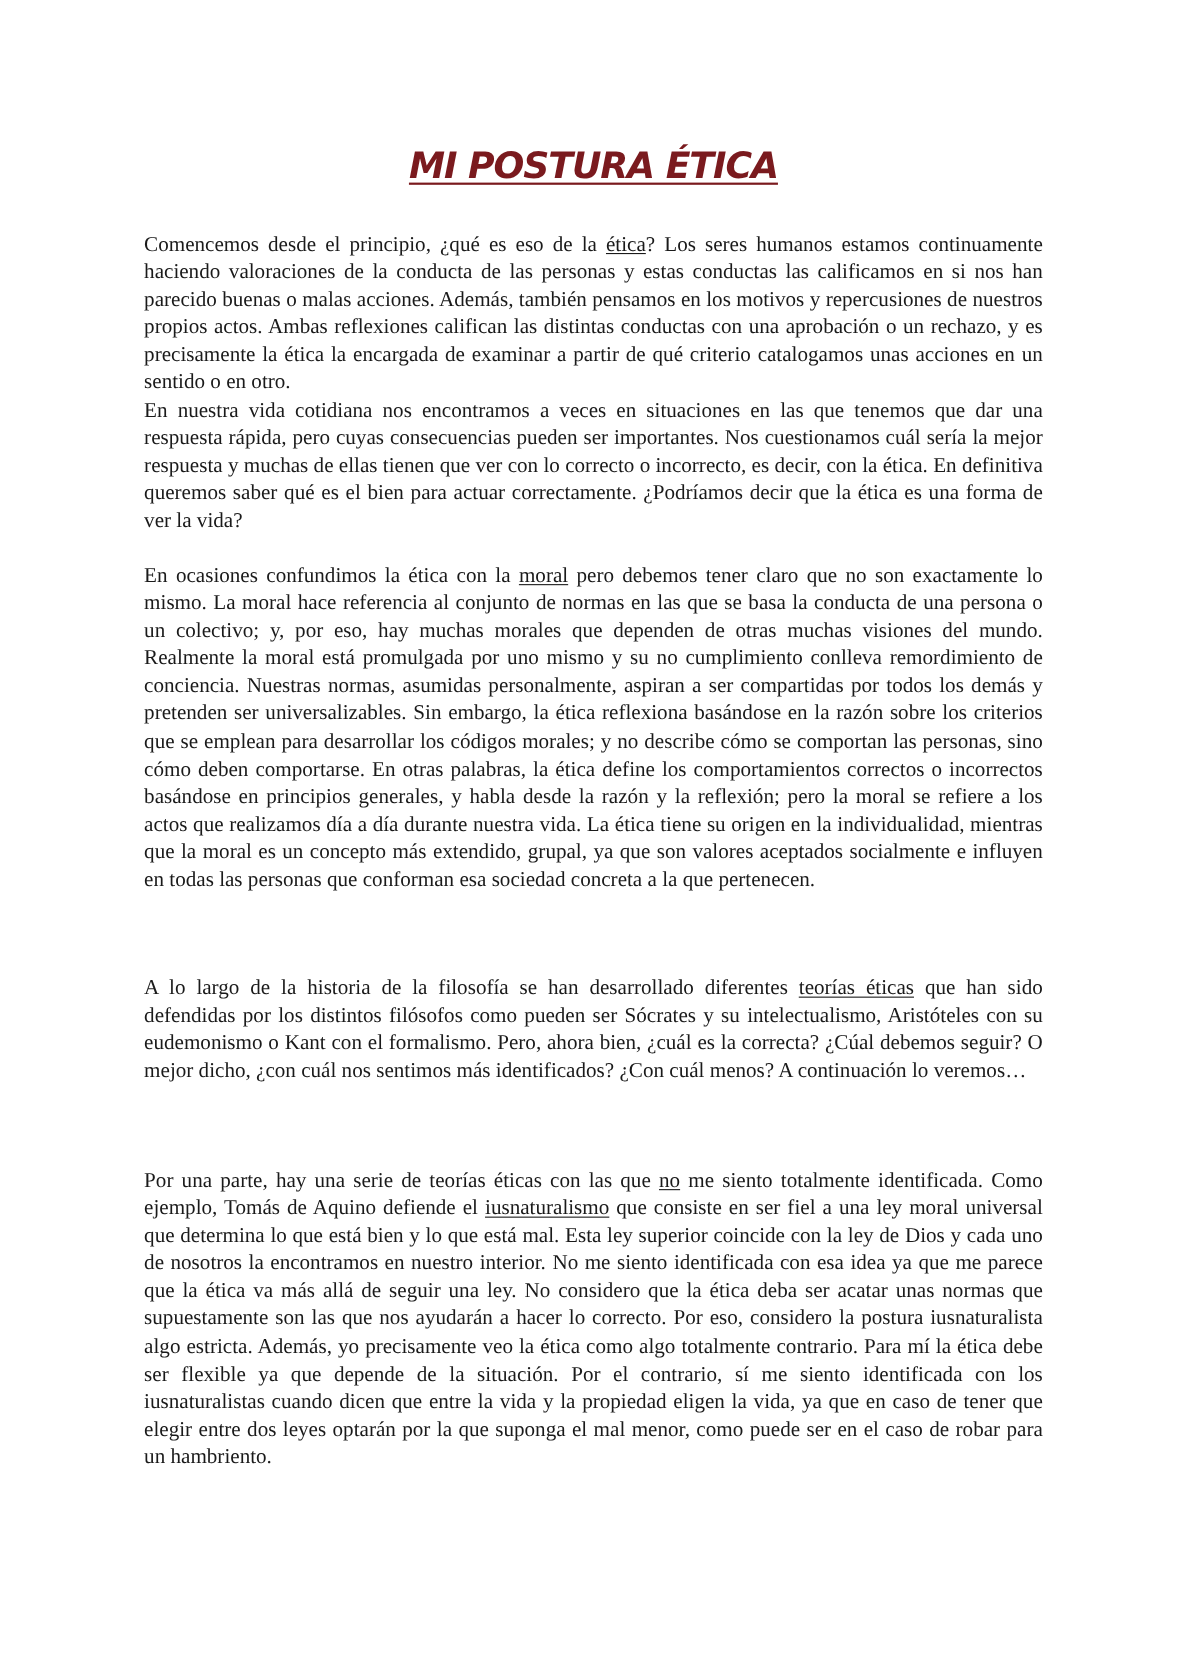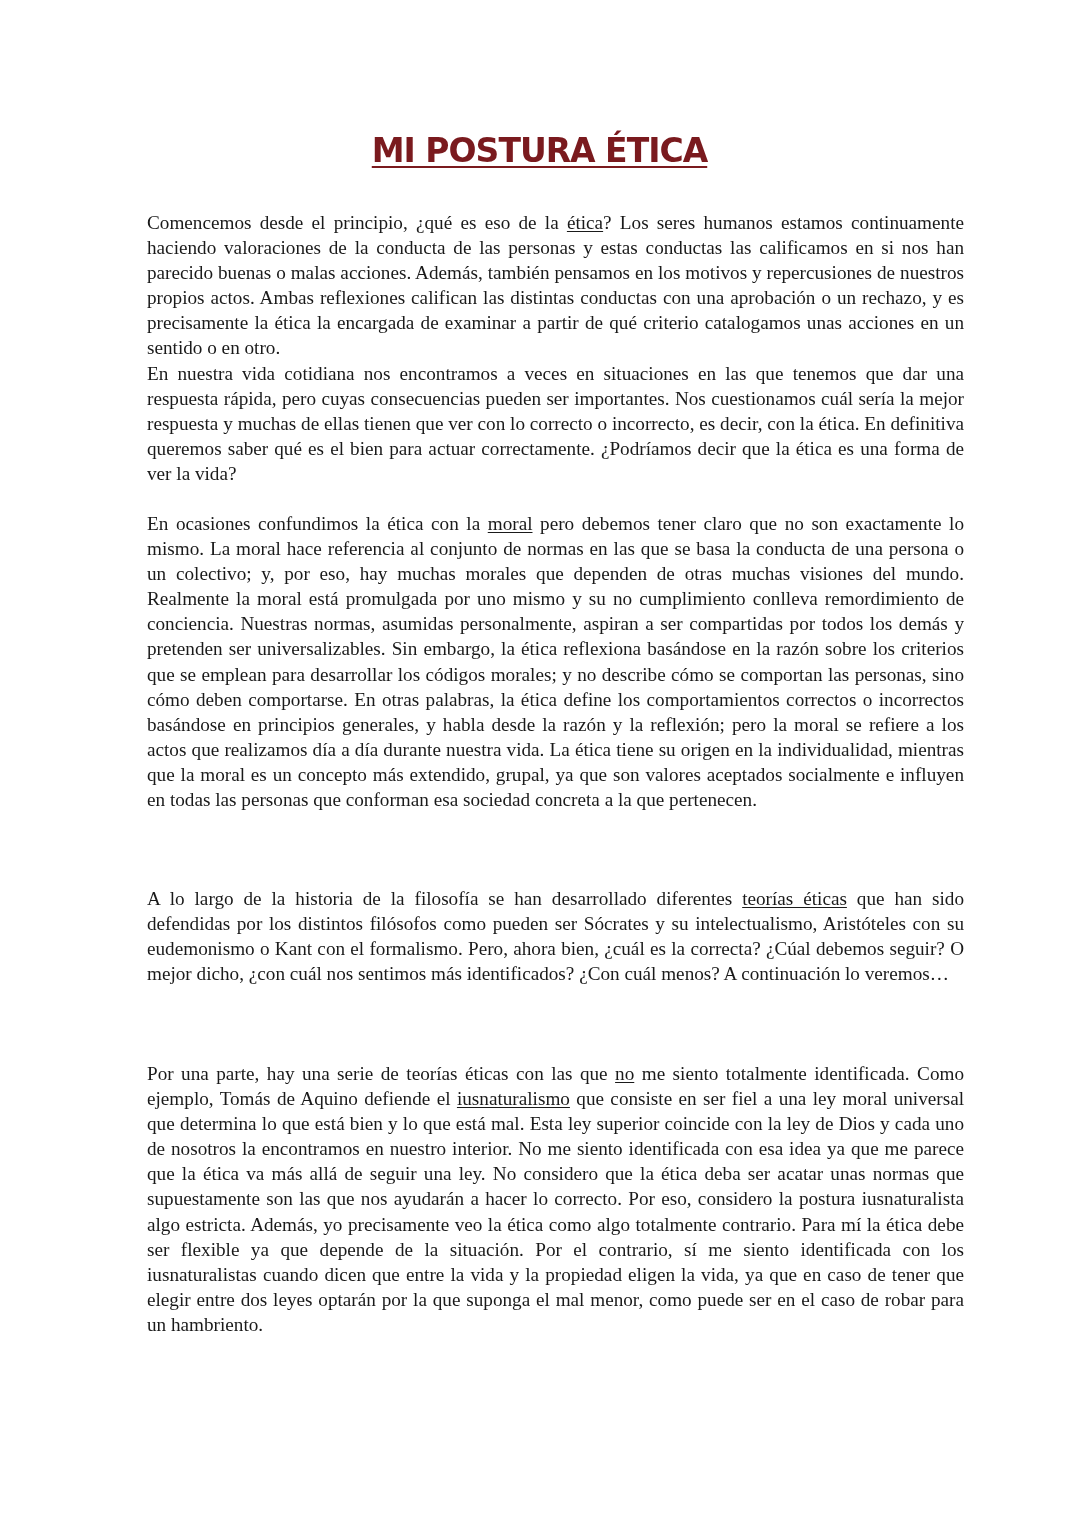--- a/index.html
+++ b/index.html
@@ -4,25 +4,25 @@
   <style>
     html, body { margin: 0; padding: 0; background: #ffffff; }
     body { width: 1080px; height: 1525px; position: relative; overflow: hidden; }
     .page {
       position: absolute; left: 131px; top: 0; width: 817px;
       font-family: "Liberation Serif", serif;
       font-size: 19.2px; line-height: 25.1px; color: #1a1a1a;
     }
     .title {
       position: absolute; left: 0; top: 138px; width: 817px; text-align: center;
-      font-family: "DejaVu Sans", sans-serif; font-weight: bold;
+      font-family: "DejaVu Sans", sans-serif; font-style: italic; font-weight: bold;
       font-size: 33px; letter-spacing: -1px; color: #7a1a1e;
       text-decoration: underline; text-decoration-thickness: 2px; text-underline-offset: 4px;
     }
-    .para { position: absolute; left: 16px; width: 817px; text-align: justify; margin: 0; }
+    .para { position: absolute; left: 0; width: 817px; text-align: justify; margin: 0; }
     .u { text-decoration: underline; text-underline-offset: 2px; }
   </style>
 </head>
 <body>
 
 <div class="page">
   <div class="title">MI POSTURA ÉTICA</div>
 
   <p class="para" style="top:210px;"><span>Comencemos desde el principio, ¿qué es eso de la </span><span class="u">ética</span><span>? Los seres humanos estamos continuamente haciendo valoraciones de la conducta de las personas y estas conductas las calificamos en si nos han parecido buenas o malas acciones. Además, también pensamos en los motivos y repercusiones de nuestros propios actos. Ambas reflexiones califican las distintas conductas con una aprobación o un rechazo, y es precisamente la ética la encargada de examinar a partir de qué criterio catalogamos unas acciones en un sentido o en otro.</span></p>
 

